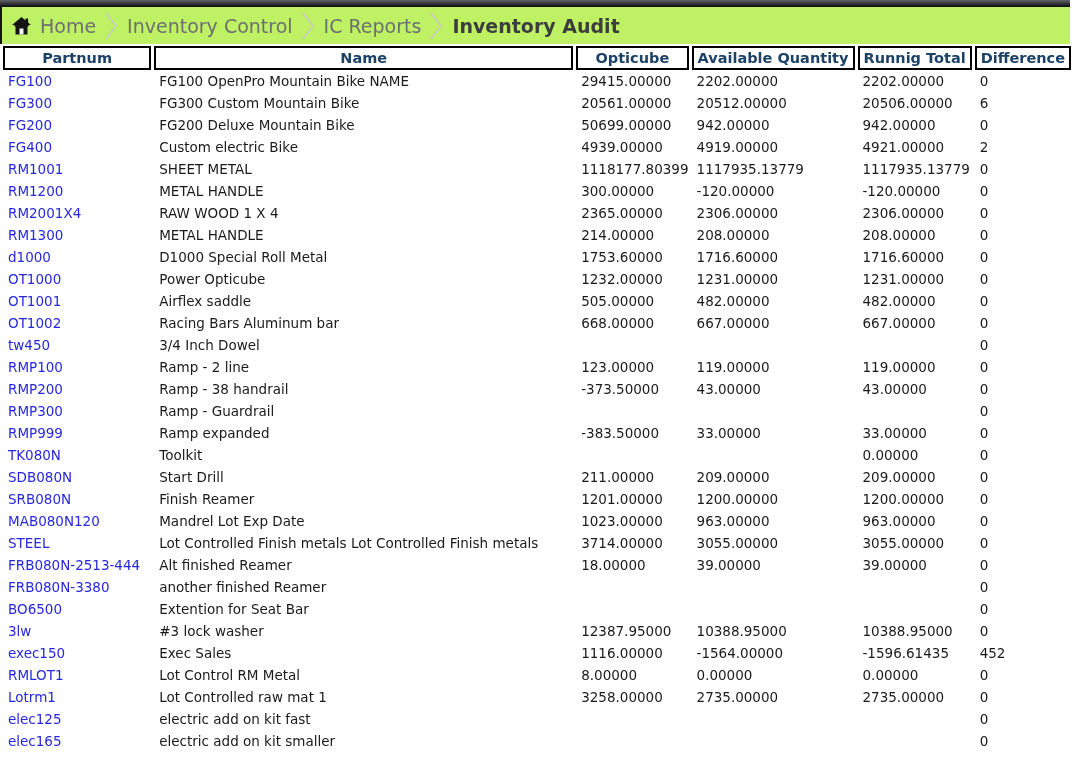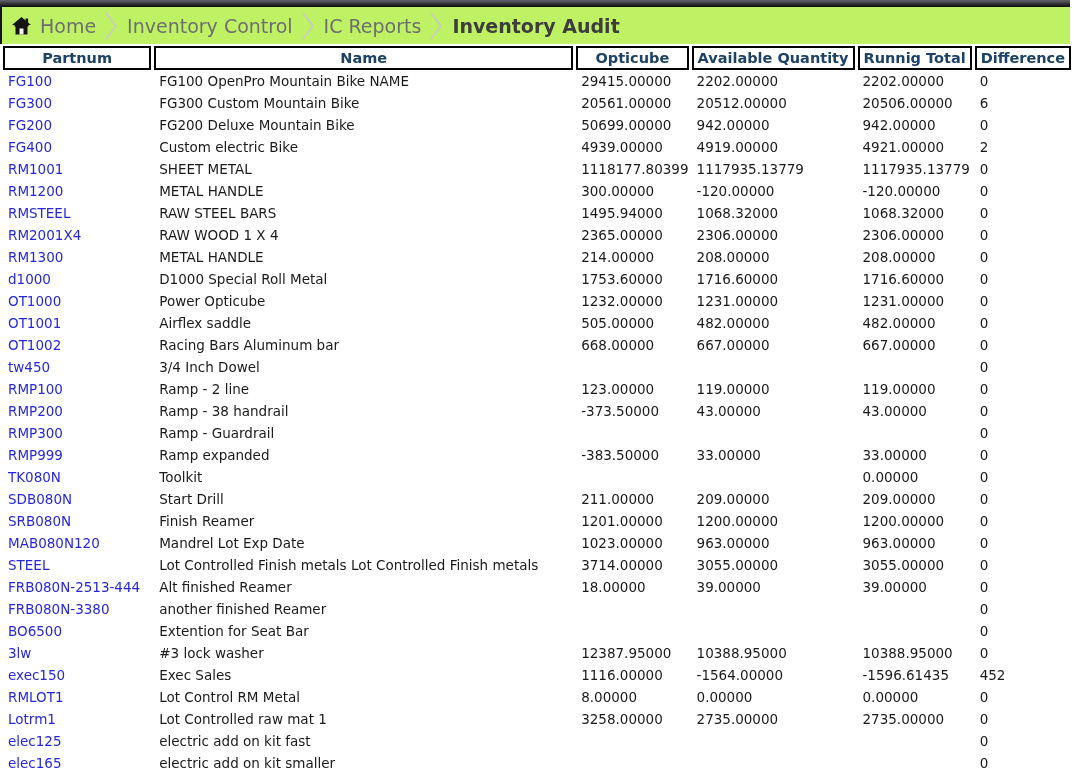--- a/index.html
+++ b/index.html
@@ -171,28 +171,20 @@
 
   <tr>
     <td class="partnum"><a>RM1200</a></td>
     <td class="name">METAL HANDLE</td>
     <td class="green qty">300.00000</td>
     <td class="green avail">-120.00000</td>
     <td class="runtot">-120.00000</td>
     <td class="diff">0</td>
   </tr>
 
-  <tr>
-    <td class="partnum"><a>RMSTEEL</a></td>
-    <td class="name">RAW STEEL BARS</td>
-    <td class="green qty">1495.94000</td>
-    <td class="green avail">1068.32000</td>
-    <td class="runtot">1068.32000</td>
-    <td class="diff">0</td>
-  </tr>
 
   <tr>
     <td class="partnum"><a>RM2001X4</a></td>
     <td class="name">RAW WOOD 1 X 4</td>
     <td class="green qty">2365.00000</td>
     <td class="green avail">2306.00000</td>
     <td class="runtot">2306.00000</td>
     <td class="diff">0</td>
   </tr>
 

